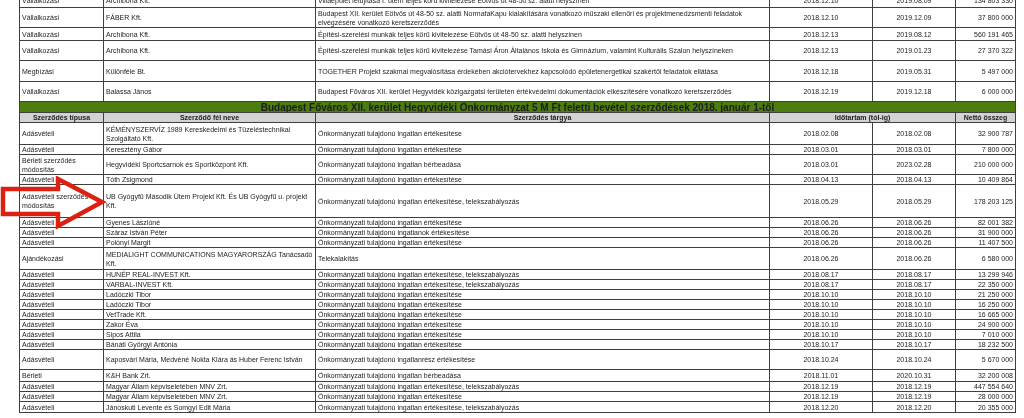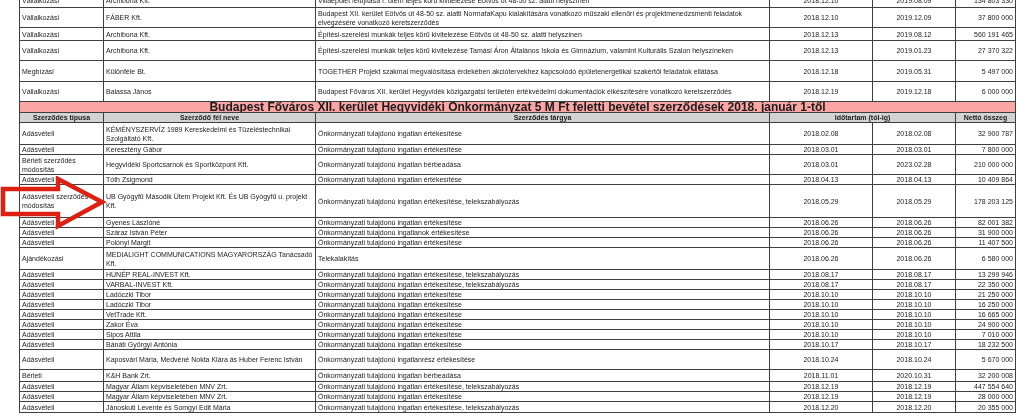--- a/index.html
+++ b/index.html
@@ -7,22 +7,22 @@
        font-family:"Liberation Sans",sans-serif;color:#1c1c1c;}
   .tbl{position:absolute;left:19px;top:-7px;width:996px;
        border-right:1px solid #3f3f3f;font-size:7px;line-height:9px;}
   .row{display:grid;grid-template-columns:84px 212px 454px 103px 83px 60px;}
   .hrow{display:grid;grid-template-columns:84px 212px 454px 186px 60px;height:10px;}
   .cell,.hcell,.title-row{box-sizing:border-box;border-left:1px solid #3f3f3f;
        border-bottom:1px solid #3f3f3f;padding:0 2px;display:flex;align-items:center;
        overflow:hidden;}
   .cell{background:#fff;}
   .hcell{background:#d3d3d3;font-weight:bold;justify-content:center;text-align:center;}
-  .title-row{height:11px;font-weight:bold;font-size:12px;justify-content:center;
-       text-align:right;background:#fca5a5;}
+  .title-row{height:11px;font-weight:bold;font-size:10px;justify-content:center;
+       text-align:right;background:#4d7c0f;}
   .c3,.c4{justify-content:center;text-align:center;}
   .c5{justify-content:flex-end;text-align:right;}
   
   #sec1 .row:nth-child(1){height:15px}
   #sec1 .row:nth-child(2){height:20px}
   #sec1 .row:nth-child(3){height:13px}
   #sec1 .row:nth-child(4){height:20px}
   #sec1 .row:nth-child(5){height:21px}
   #sec1 .row:nth-child(6){height:20px}
   

